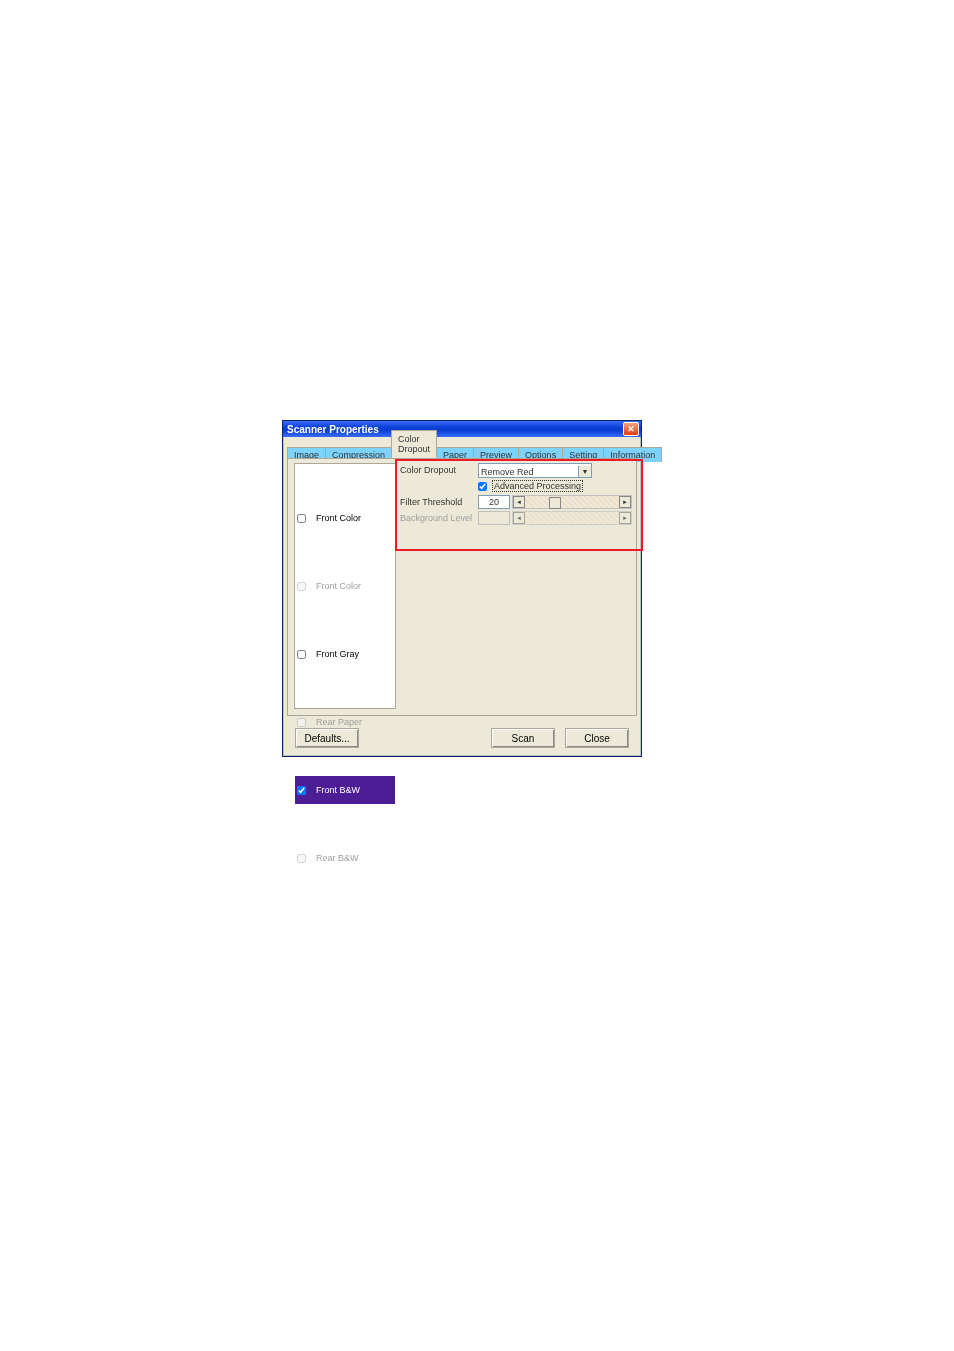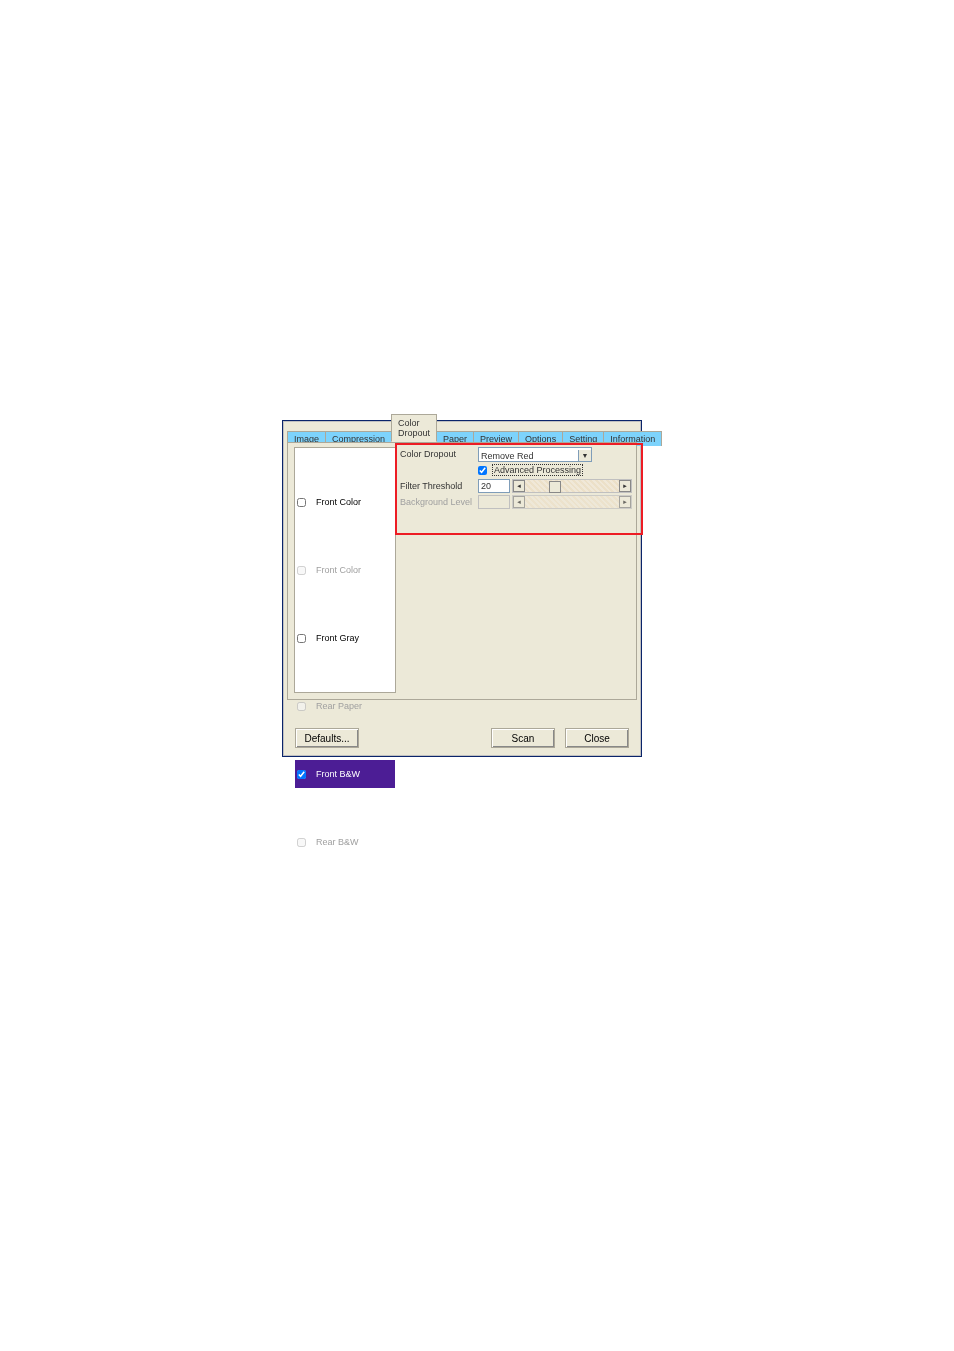--- a/index.html
+++ b/index.html
@@ -161,21 +161,21 @@
   .chk input { width:9px; height:9px; margin:0; }
   .dotted {
     border: 1px dotted #333;
     padding: 0 1px;
   }
   .numbox {
     width: 26px;
     height: 12px;
     border: 1px solid #7f9db9;
     background: #fff;
-    text-align: left;
+    text-align: center;
     padding: 0 2px;
     font-size: 9px;
     line-height: 12px;
   }
   .numbox.disabled {
     background:#ece9d8;
     color:#a0a0a0;
     border-color:#c0c0c0;
   }
   .slider {
@@ -246,20 +246,24 @@
     cursor: pointer;
     box-shadow: 1px 1px 0 #fff inset, -1px -1px 0 #888 inset;
   }
   .spacer { flex:1; }
 </style>
 </head>
 <body>
 
 <div class="window">
 
+  <div class="titlebar">
+    <span class="title">Scanner Properties</span>
+    <div class="closebtn">✕</div>
+  </div>
 
   <div class="tabs">
     <div class="tab">Image</div>
     <div class="tab">Compression</div>
     <div class="tab active">Color Dropout</div>
     <div class="tab">Paper</div>
     <div class="tab">Preview</div>
     <div class="tab">Options</div>
     <div class="tab">Setting</div>
     <div class="tab">Information</div>

